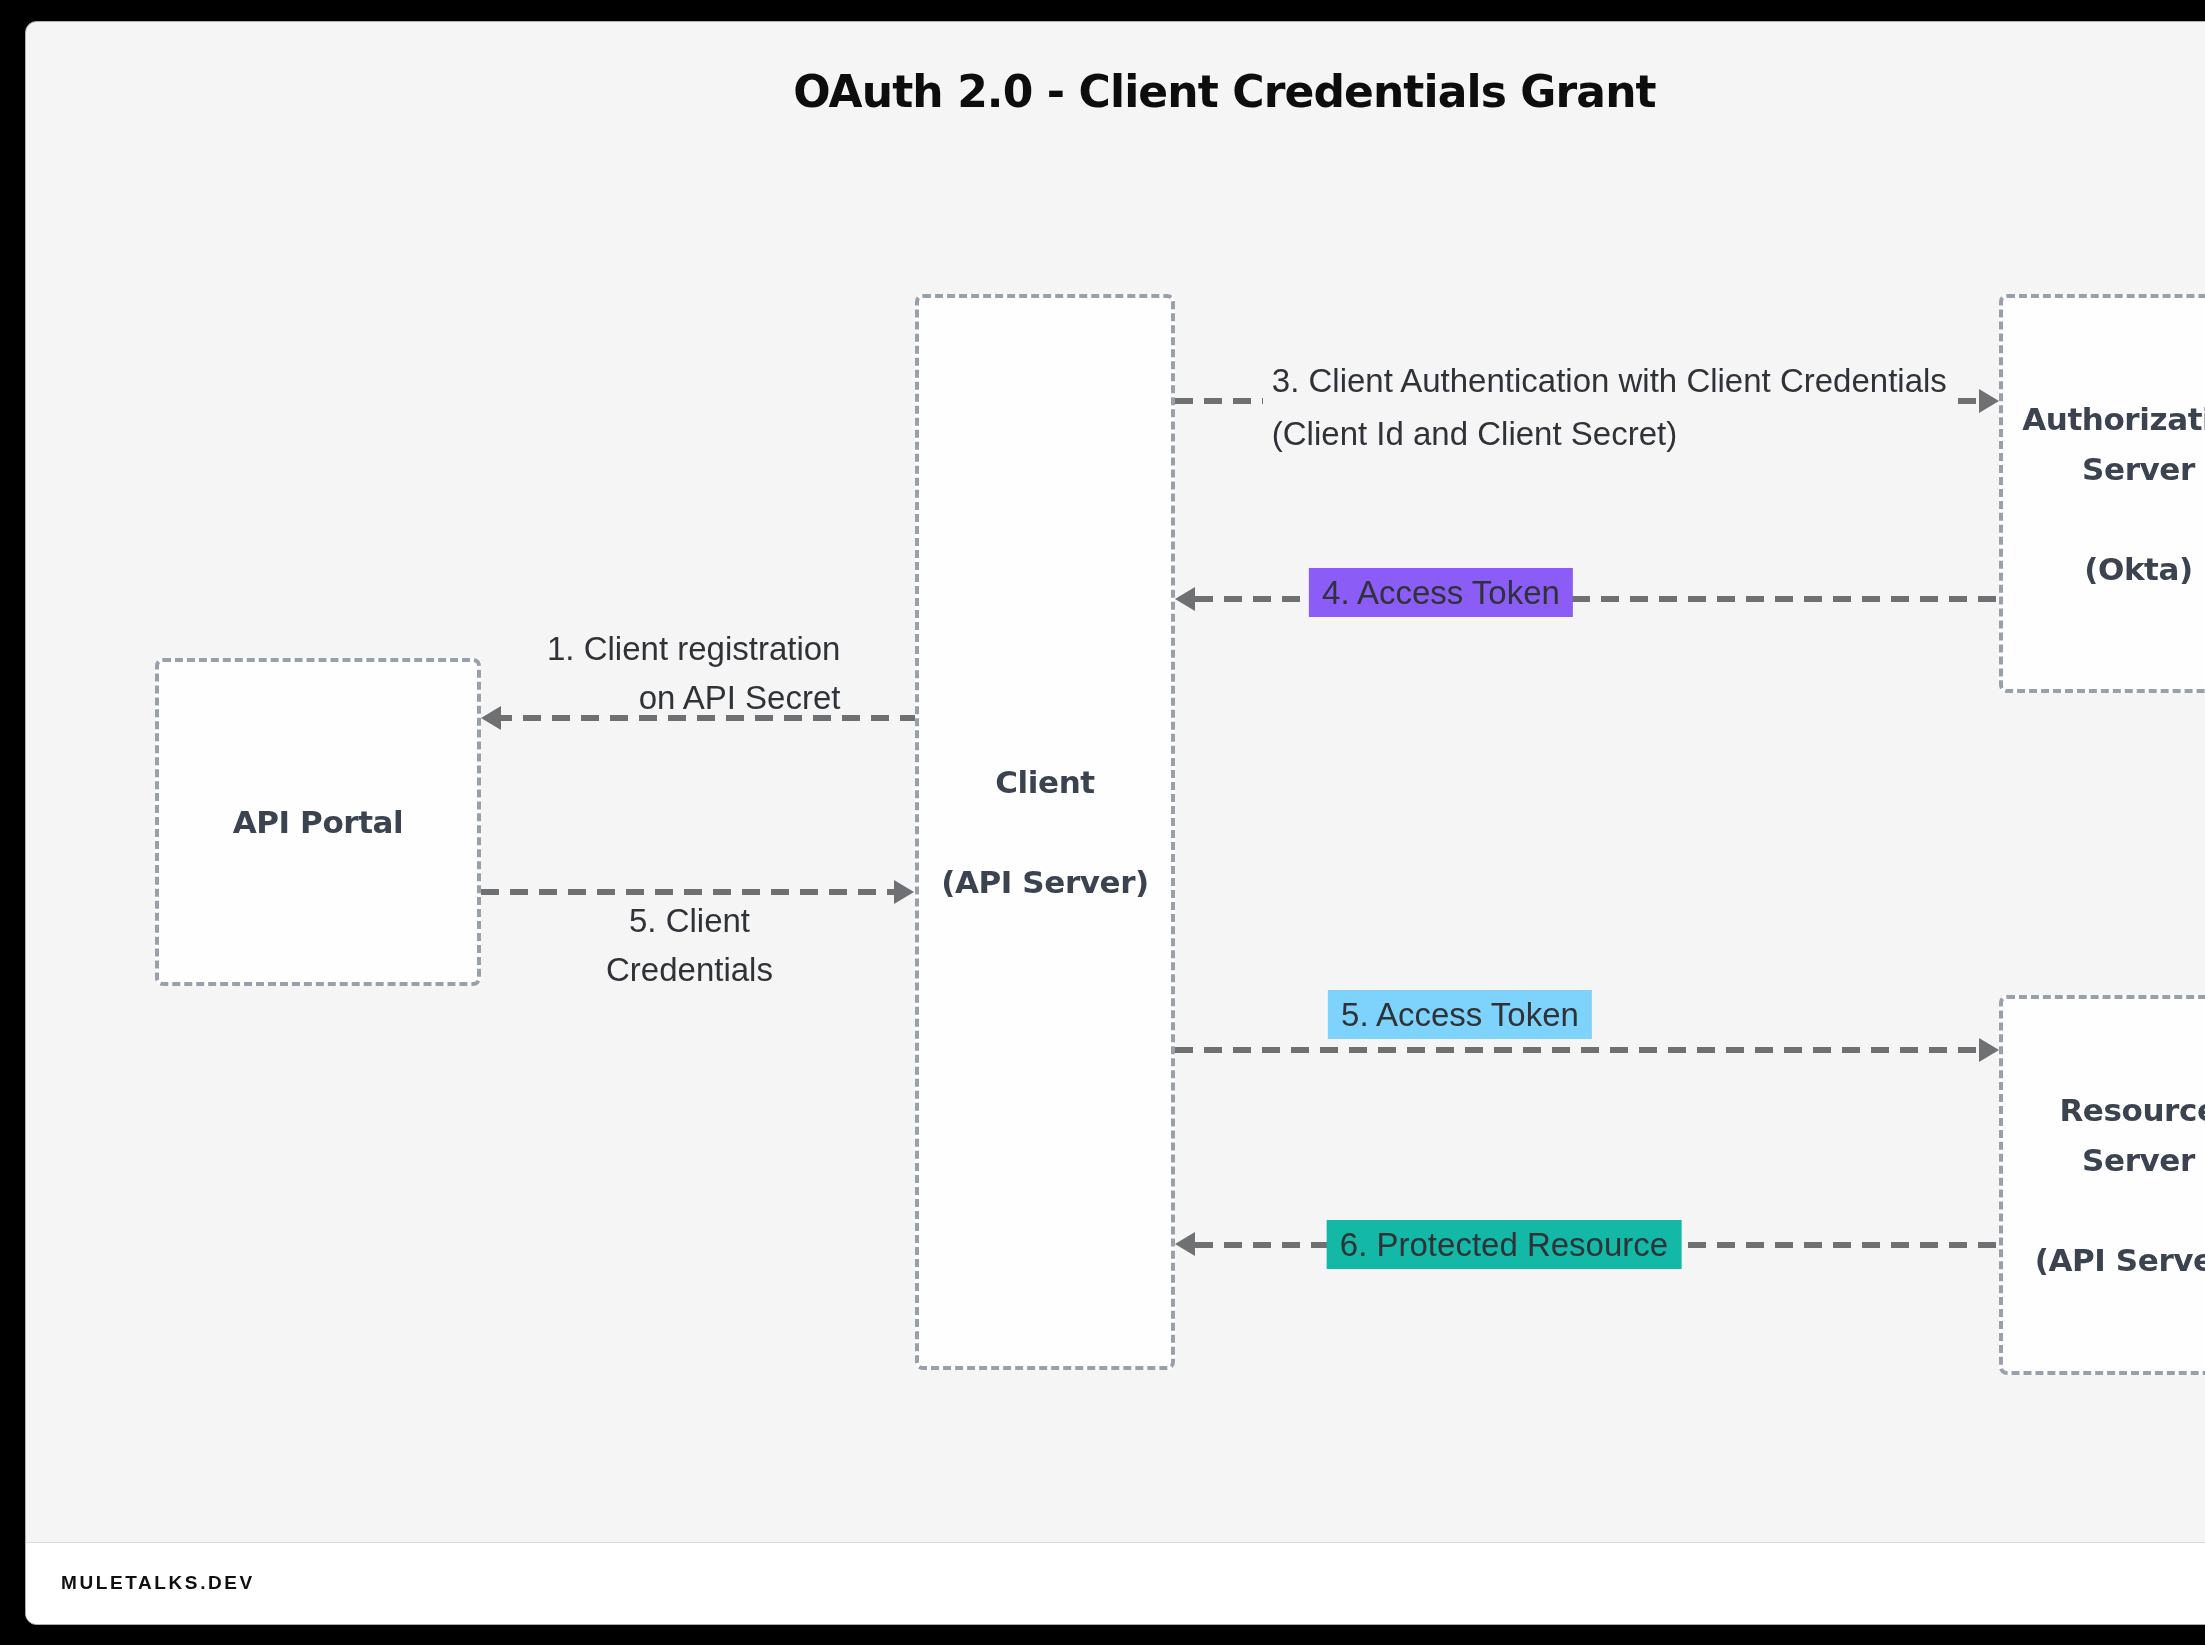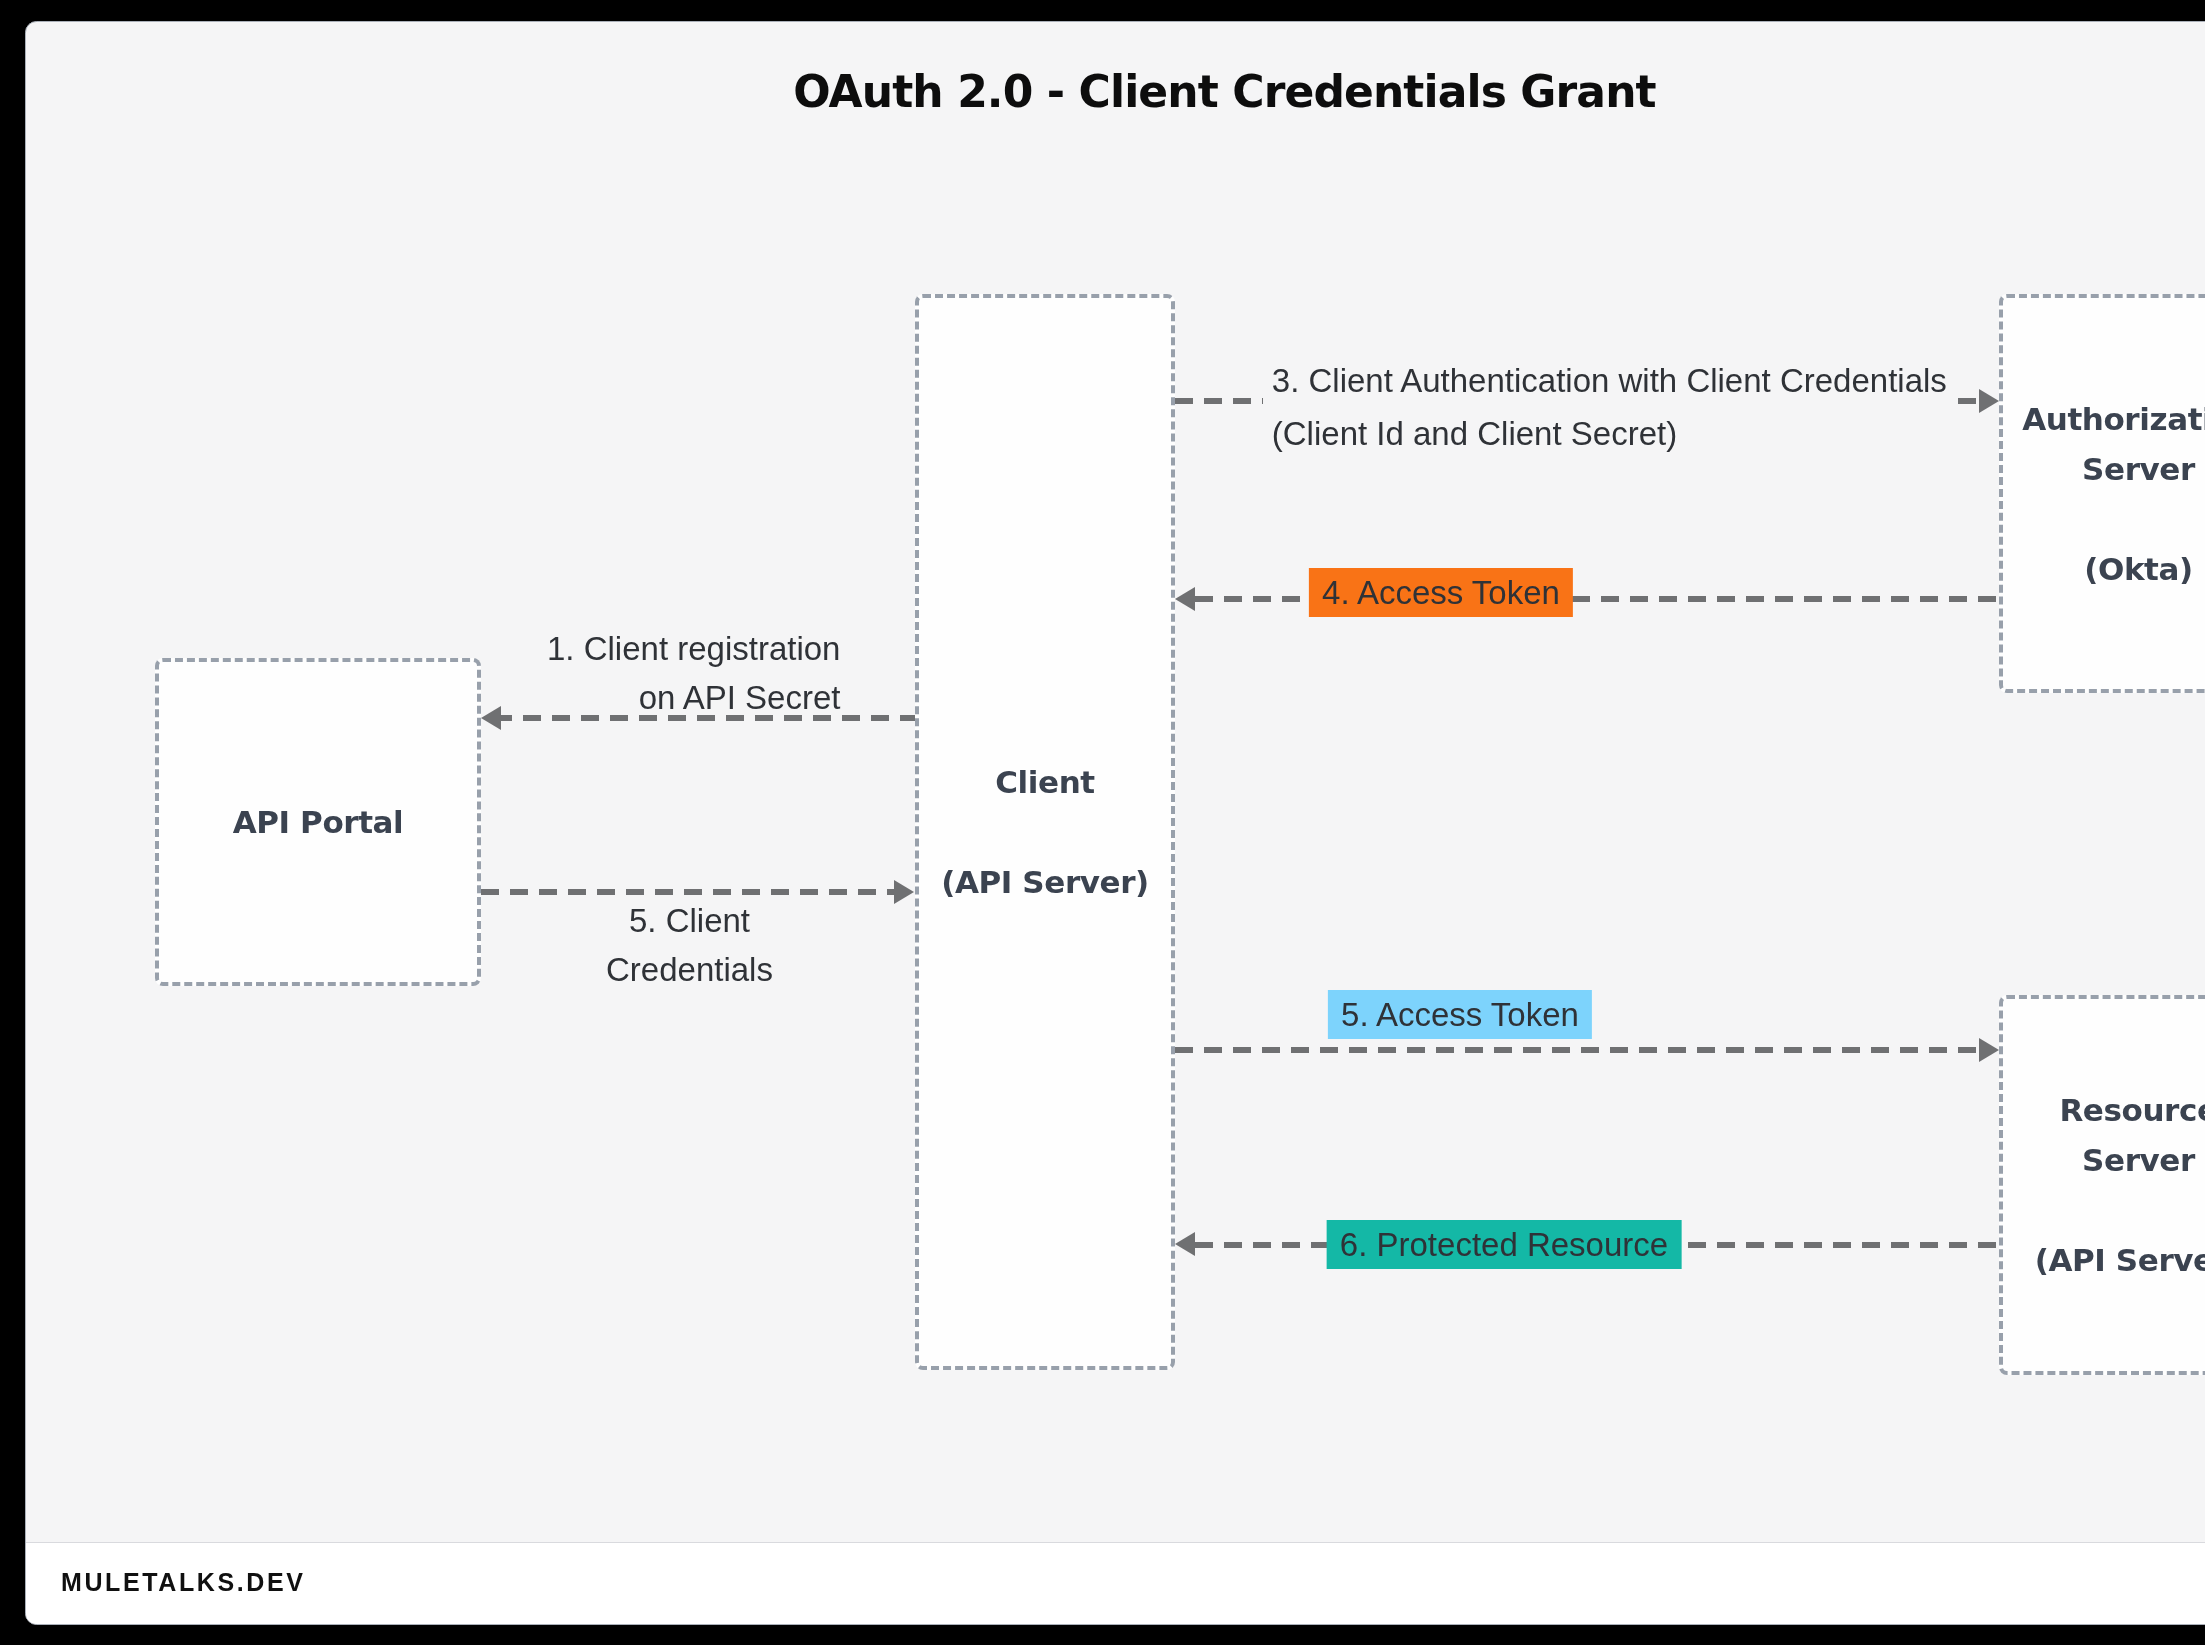--- a/index.html
+++ b/index.html
@@ -44,30 +44,30 @@
   .l6{left:1169px;top:1220px;width:804px;}
   .h6{left:1149px;top:1210px;}
   
   .alabel{position:absolute;font-size:33px;color:#2f3237;line-height:49px;
           white-space:nowrap;font-family:"Liberation Sans","DejaVu Sans",sans-serif;}
   .lab1{left:521px;top:602px;text-align:right;}
   .lab2{left:531px;top:874px;width:265px;text-align:center;}
   .lab3{left:1237px;top:332px;line-height:53px;background:#f5f5f6;
         padding:0 8.8px;text-align:left;}
   .lab4{left:1415px;top:546px;transform:translateX(-50%);
-        background:#f97316;padding:0 13.2px;text-align:right;}
+        background:#8b5cf6;padding:0 13.2px;text-align:right;}
   .lab5{left:1434px;top:968px;transform:translateX(-50%);
         background:#7dd3fc;padding:0 13.2px;}
   .lab6{left:1478px;top:1198px;transform:translateX(-50%);
         background:#14b8a6;padding:0 13.2px;}
   
   .footer{position:absolute;left:0;right:0;bottom:0;height:81px;background:#ffffff;
           border-top:1.3px solid #d9dade;}
   .site{position:absolute;left:35px;top:0;height:79px;display:flex;align-items:center;
-        font-size:25px;font-weight:700;letter-spacing:2.6px;color:#101010;text-align:right;}
+        font-size:19px;font-weight:700;letter-spacing:2.6px;color:#101010;text-align:right;}
 </style>
 </head>
 <body>
 
 <div class="stage">
   <div class="card">
 
     <div class="title">OAuth 2.0 - Client Credentials Grant</div>
 
     <div class="node n-portal">

